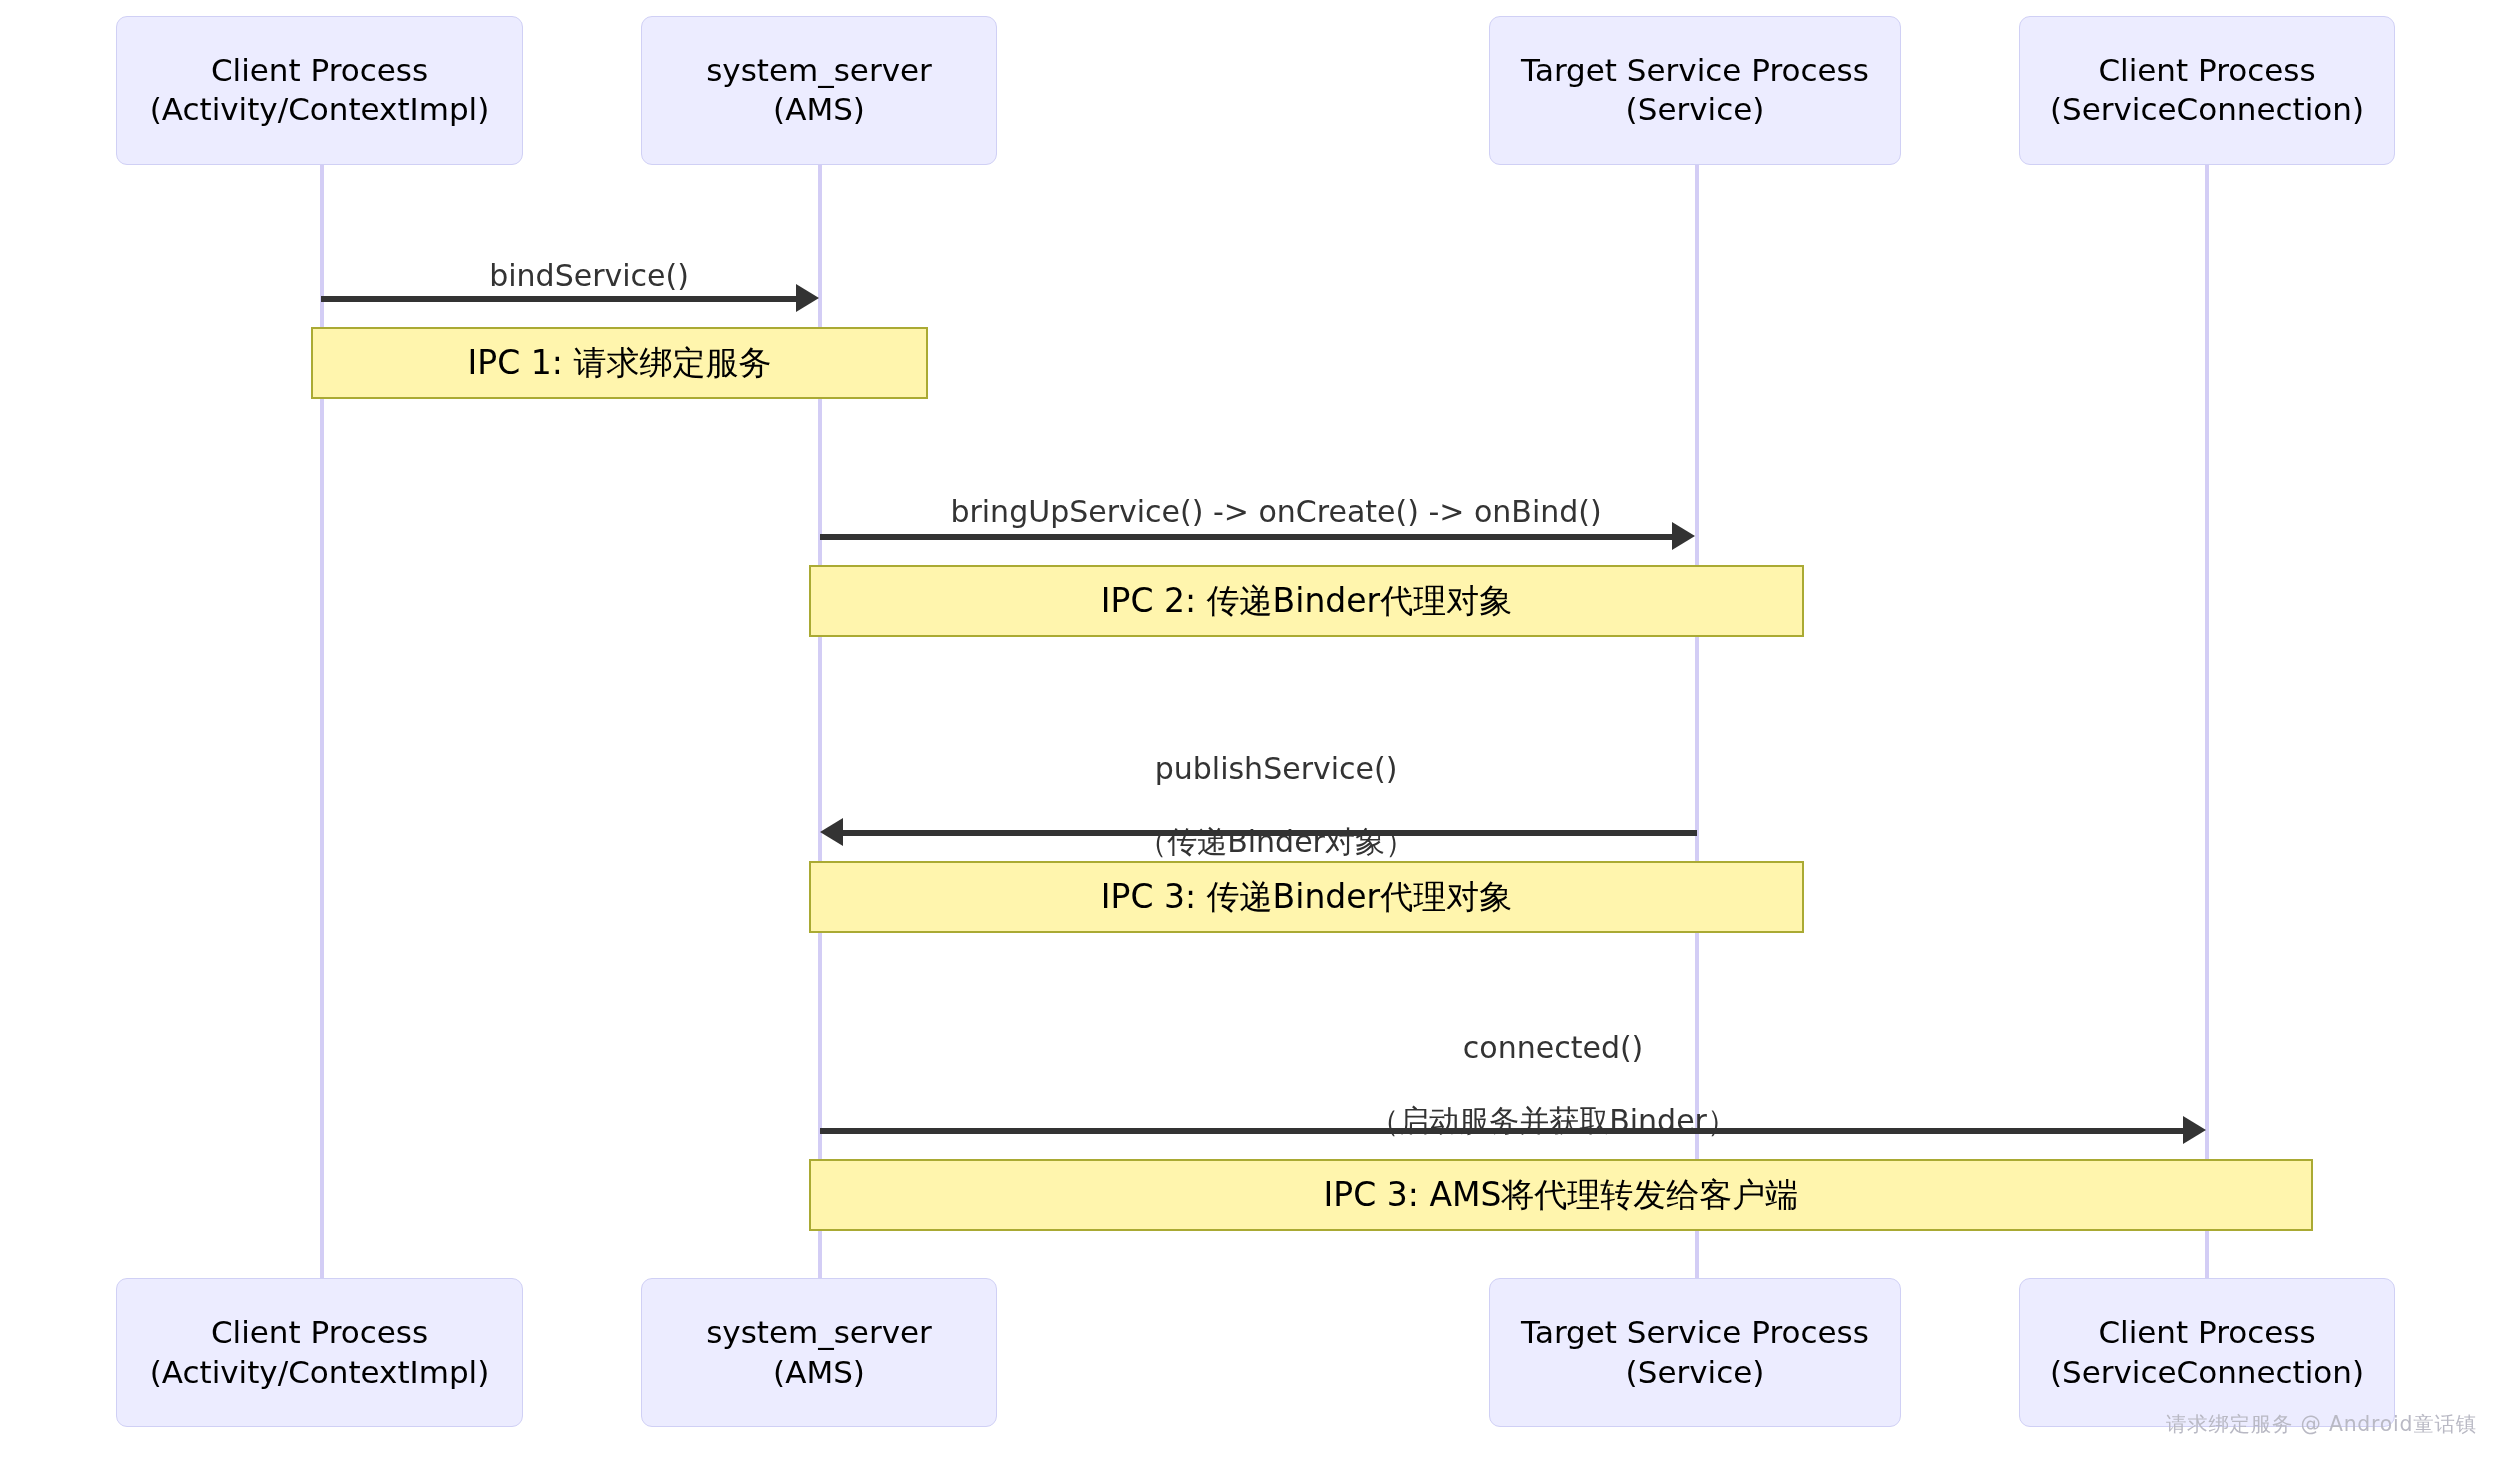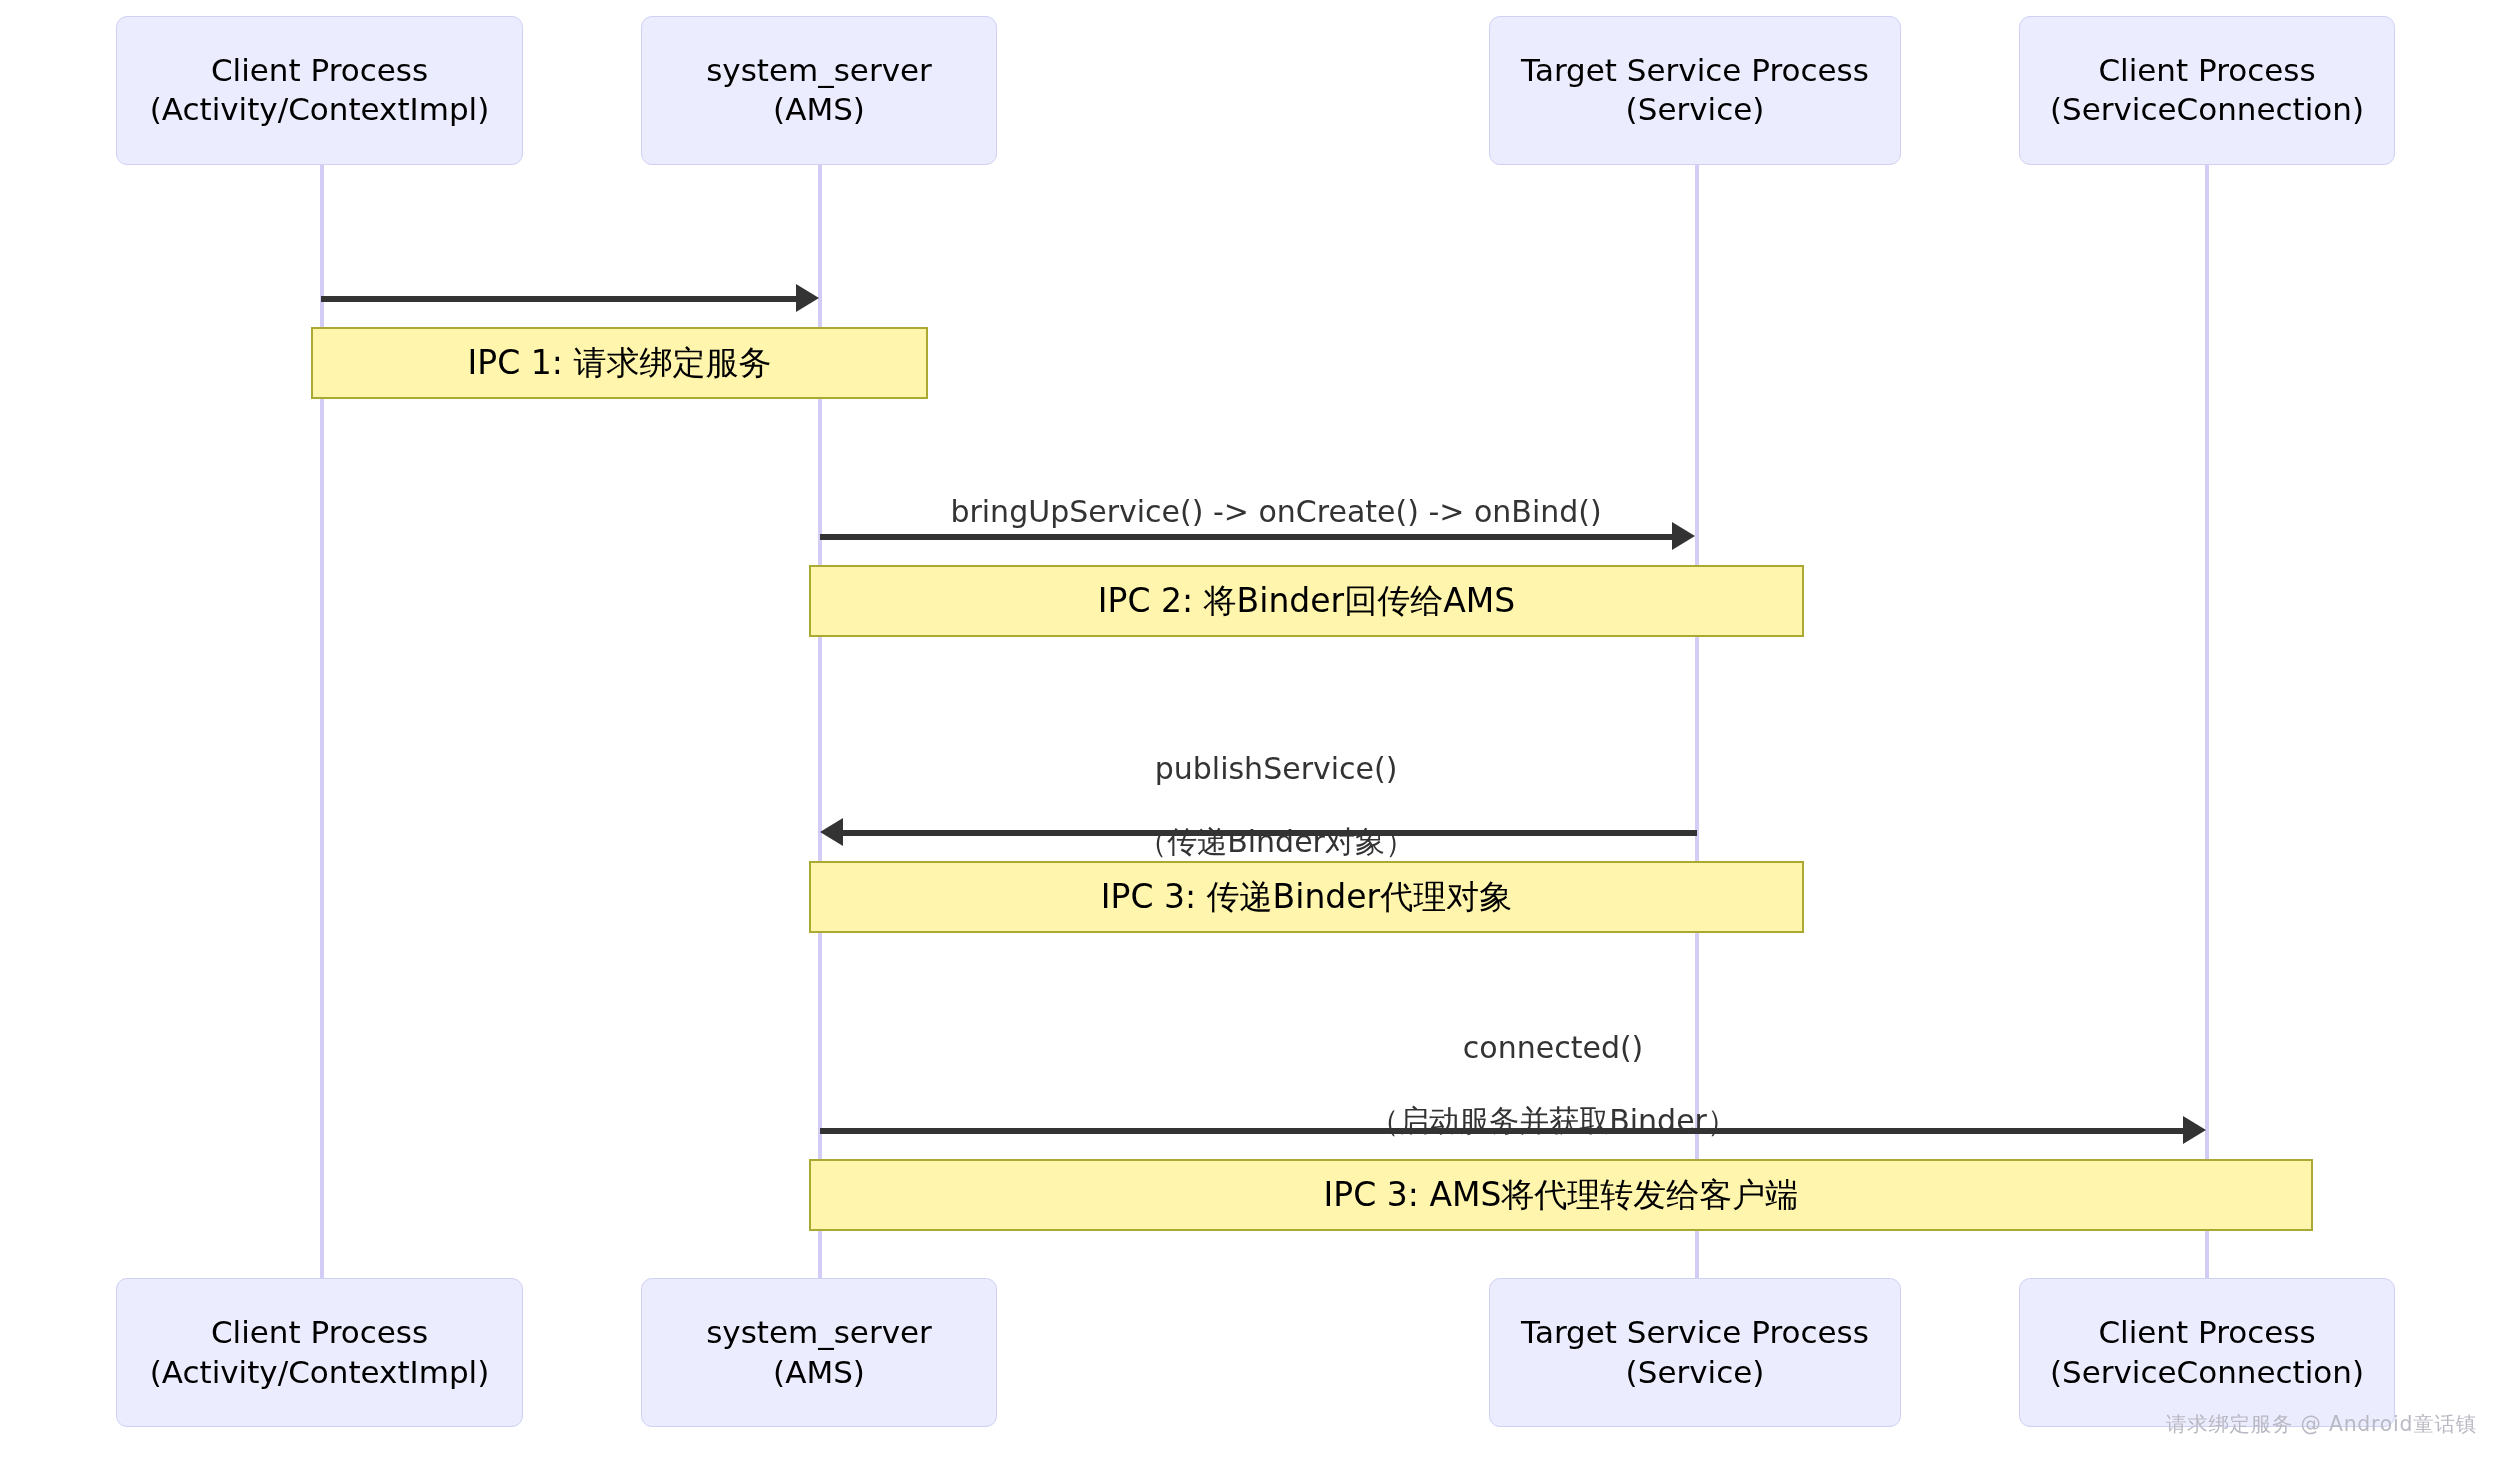--- a/index.html
+++ b/index.html
@@ -95,35 +95,38 @@
   <div class="actor" style="left:1489px;top:15.7px;width:412px;height:149px;">
     <span class="ln">Target Service Process</span>
     <span class="ln">(Service)</span>
   </div>
 
   <div class="actor" style="left:2019px;top:15.7px;width:376px;height:149px;">
     <span class="ln">Client Process</span>
     <span class="ln">(ServiceConnection)</span>
   </div>
 
+  <div class="msg-label" style="left:320px;top:221px;width:500px;">
+    <span>bindService()</span>
+  </div>
   <div class="arrow-line" style="left:321px;top:296px;width:482px;"></div>
   <div class="arrow-head right" style="left:796px;top:284px;"></div>
 
   <div class="note" style="left:263px;top:327px;width:617px;height:72px;">
     <span>IPC 1: 请求绑定服务</span>
   </div>
 
   <div class="msg-label" style="left:818px;top:457px;width:878px;">
     <span>bringUpService() -&gt; onCreate() -&gt; onBind()</span>
   </div>
   <div class="arrow-line" style="left:820px;top:534px;width:860px;"></div>
   <div class="arrow-head right" style="left:1672px;top:522px;"></div>
 
   <div class="note" style="left:761px;top:565px;width:995px;height:72px;">
-    <span>IPC 2: 将Binder回传给AMS</span>
+    <span>IPC 2: 传递Binder代理对象</span>
   </div>
 
   <div class="msg-label" style="left:818px;top:714px;width:878px;">
     <span>publishService()</span><br>
     <span>（传递Binder对象）</span>
   </div>
   <div class="arrow-line" style="left:843px;top:830px;width:854px;"></div>
   <div class="arrow-head left" style="left:820px;top:818px;"></div>
 
   <div class="note" style="left:761px;top:861px;width:995px;height:72px;">

